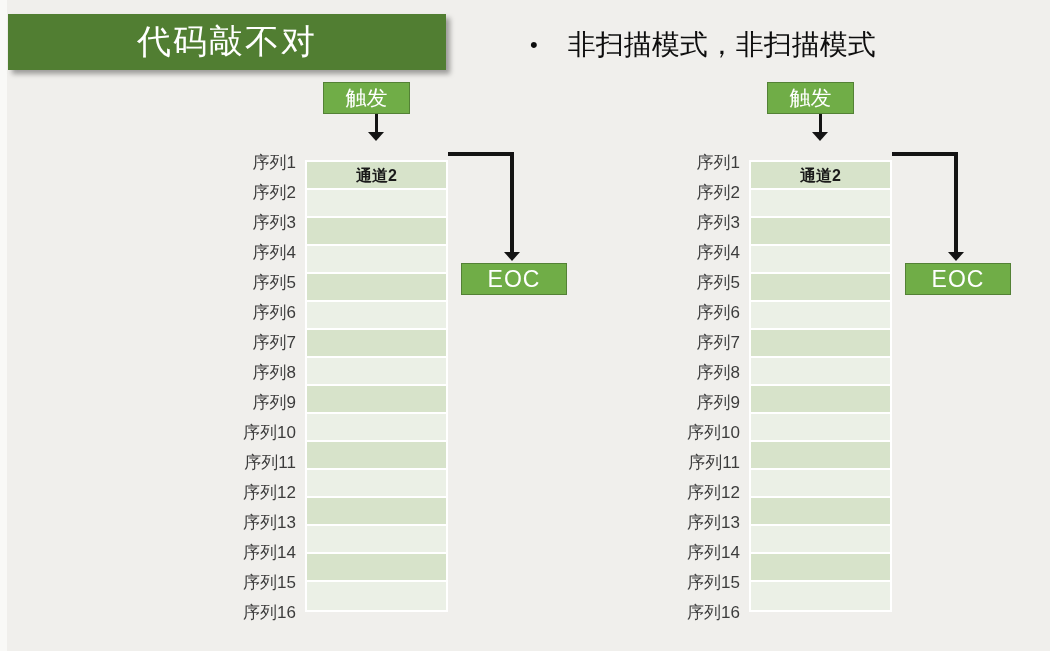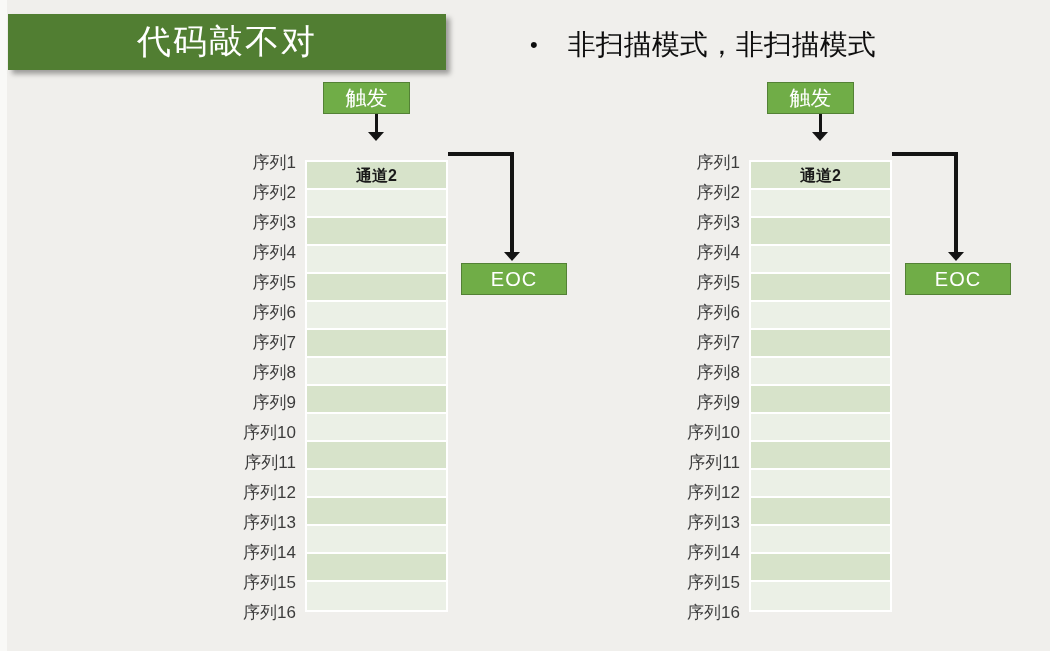--- a/index.html
+++ b/index.html
@@ -52,21 +52,21 @@
     background:var(--box-green);border:1px solid var(--box-border);
     display:flex;align-items:center;justify-content:center;
   }
   .trigger-box span{color:#fff;font-size:21px;}
 
   .eoc-box{
     position:absolute;left:231px;top:183px;width:106px;height:32px;
     background:var(--box-green);border:1px solid var(--box-border);
     display:flex;align-items:center;justify-content:center;
   }
-  .eoc-box span{color:#fff;font-size:20px;letter-spacing:1px;}
+  .eoc-box span{color:#fff;font-size:23px;letter-spacing:1px;}
 
   
   .arrow-line{position:absolute;background:var(--arrow);}
   .trigger-arrow-line{left:145px;top:34px;width:3px;height:19px;}
   .trigger-arrow-head{
     position:absolute;left:138px;top:52px;width:0;height:0;
     border-left:8px solid transparent;border-right:8px solid transparent;
     border-top:9px solid var(--arrow);
   }
   .elbow-h{left:218px;top:72px;width:66px;height:4px;}

